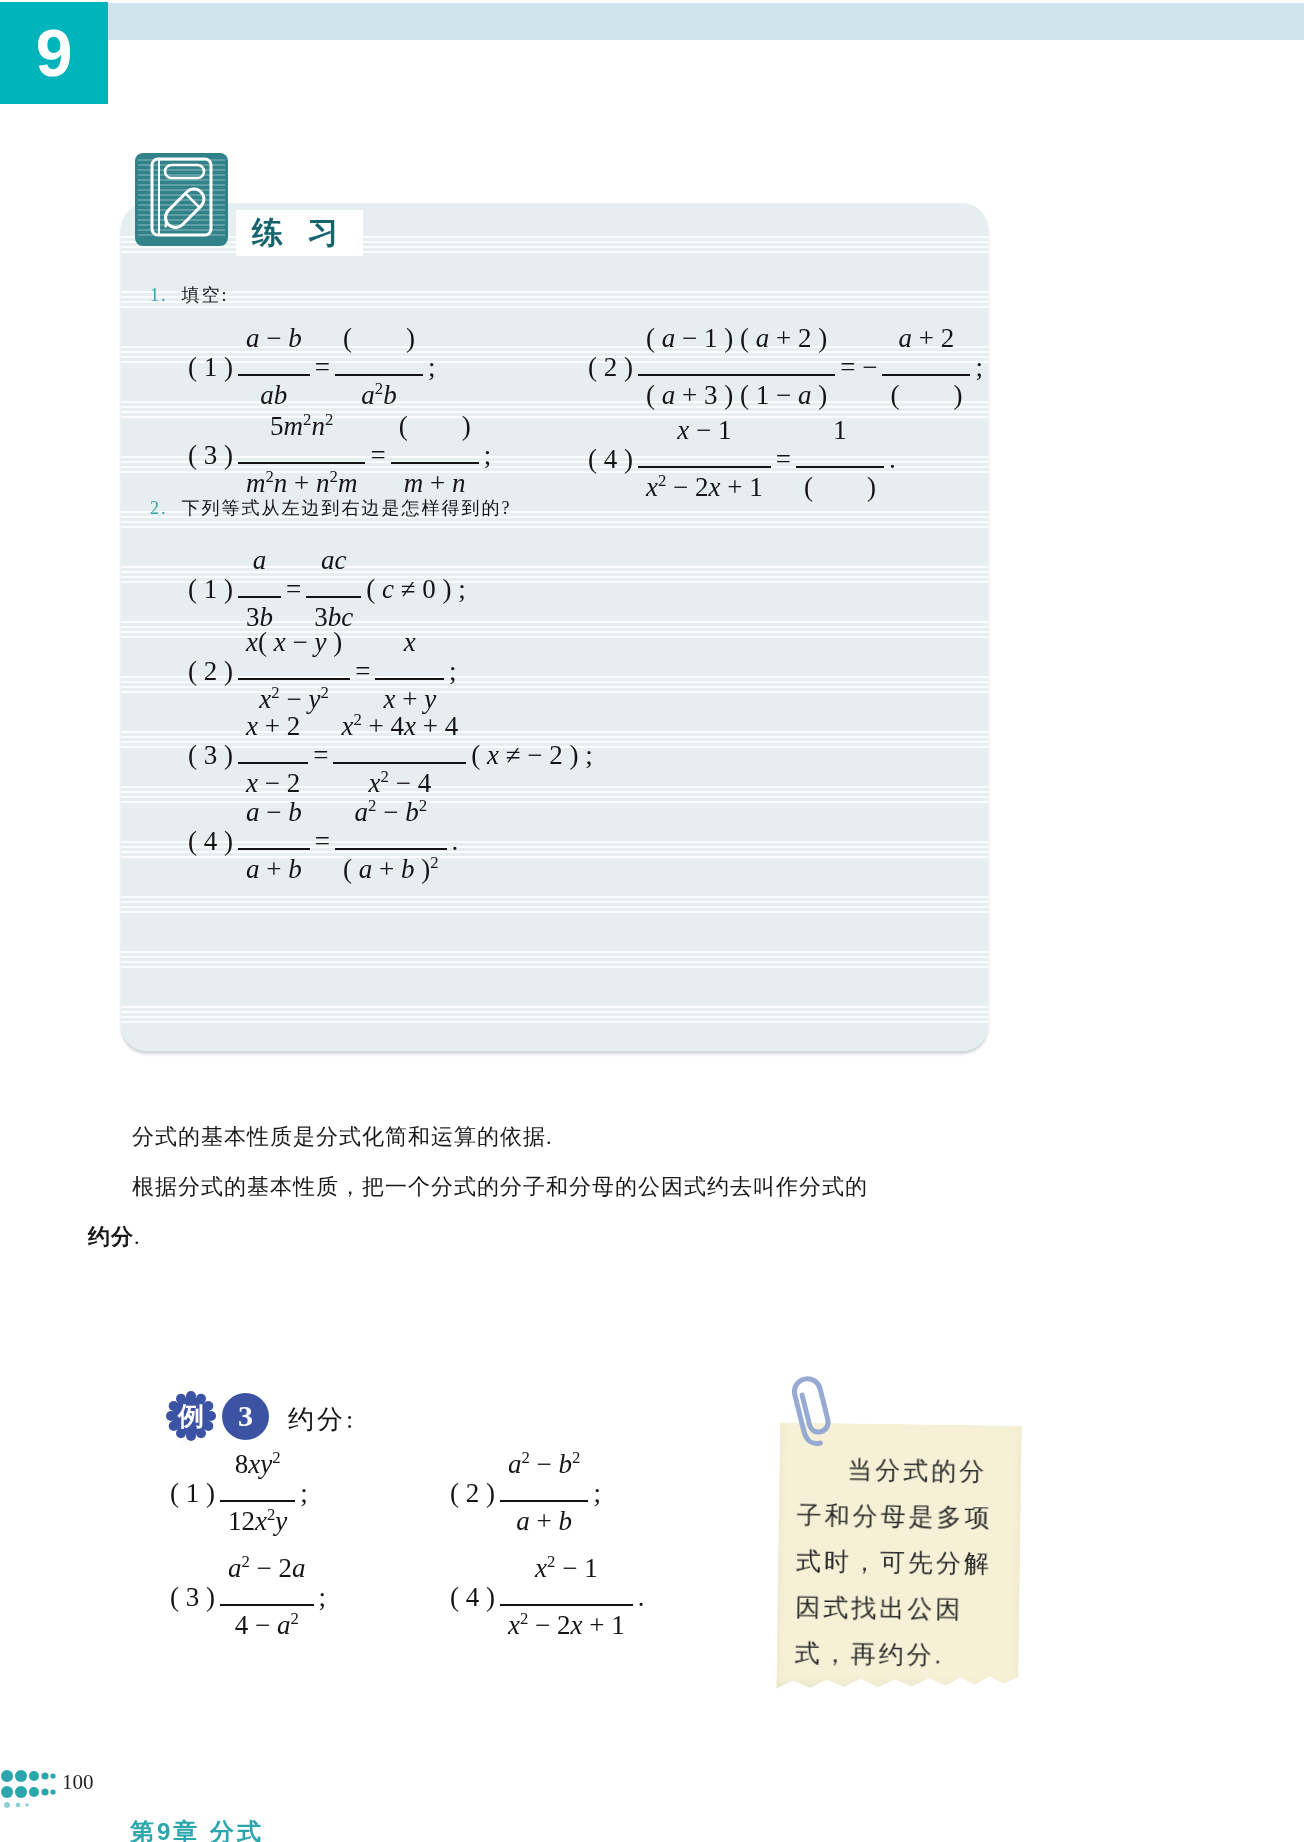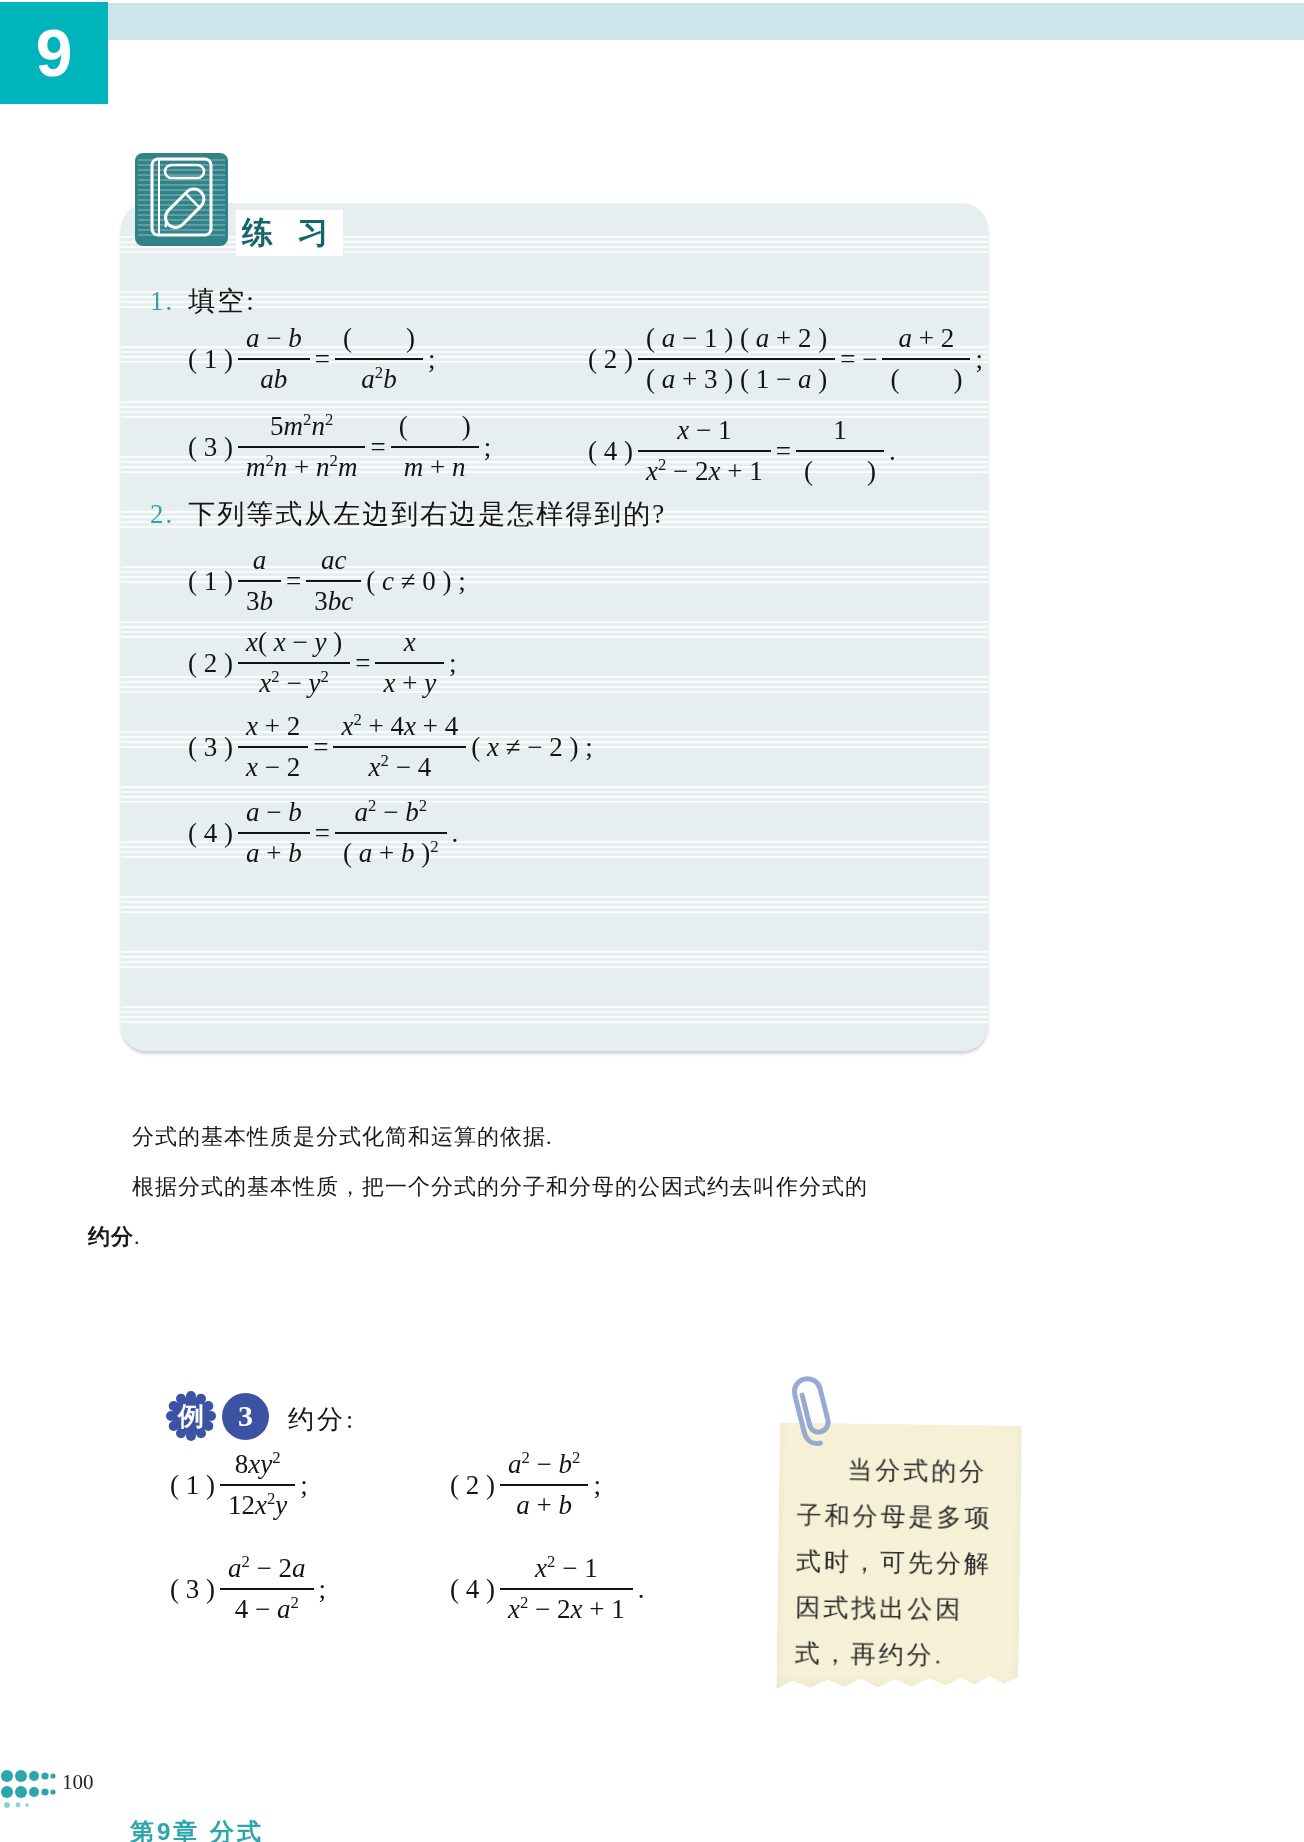--- a/index.html
+++ b/index.html
@@ -21,29 +21,29 @@
       #e7eef0 35px,#e7eef0 38px,
       #fbfdfd 38px,#fbfdfd 40px,
       #e7eef0 40px,#e7eef0 43px,
       #fbfdfd 43px,#fbfdfd 45px,
       #e7eef0 45px,#e7eef0 48px,
       #fbfdfd 48px,#fbfdfd 50px,
       #e7eef0 50px,#e7eef0 55px);
     box-shadow:0 3px 3px rgba(150,160,165,.45);}
   .practice-icon{position:absolute;left:134px;top:152px;width:95px;height:95px;}
   .practice-title{position:absolute;left:236px;top:210px;height:46px;line-height:46px;
-    background:#ffffff;padding:0 6px;font-family:"Liberation Sans","DejaVu Sans",sans-serif;
+    background:#ffffff;padding:0 16px;font-family:"Liberation Sans","DejaVu Sans",sans-serif;
     font-weight:700;font-size:31px;letter-spacing:8px;color:#15646e;}
   
-  .qhead{position:absolute;font-size:27px;letter-spacing:2px;color:#141414;white-space:nowrap;}
+  .qhead{position:absolute;font-size:18px;letter-spacing:2px;color:#141414;white-space:nowrap;}
   .qnum{color:#35a0a8;margin-right:14px;}
   
   .eq{position:absolute;white-space:nowrap;font-size:27px;line-height:1.15;color:#141414;}
   .frac{display:inline-block;vertical-align:middle;text-align:center;margin:0 5px;}
-  .frac .num{display:block;padding:1px 8px 4px;border-bottom:2px solid #141414;}
+  .frac .num{display:block;padding:1px 8px 20px;border-bottom:2px solid #141414;}
   .frac .den{display:block;padding:4px 8px 1px;}
   .mt{display:inline-block;vertical-align:middle;}
   .eq sup{font-size:62%;line-height:0;}
   .eq i{font-style:italic;}
   
   .bodytext{position:absolute;left:88px;top:1112px;width:930px;font-size:22px;line-height:50px;
     letter-spacing:1px;color:#1a1a1a;}
   .bodytext p{margin:0;text-indent:2em;}
   .term{font-family:"Liberation Sans","DejaVu Sans",sans-serif;font-weight:700;}
   

